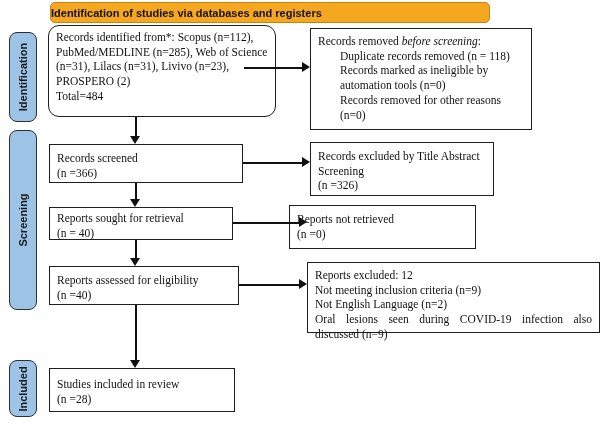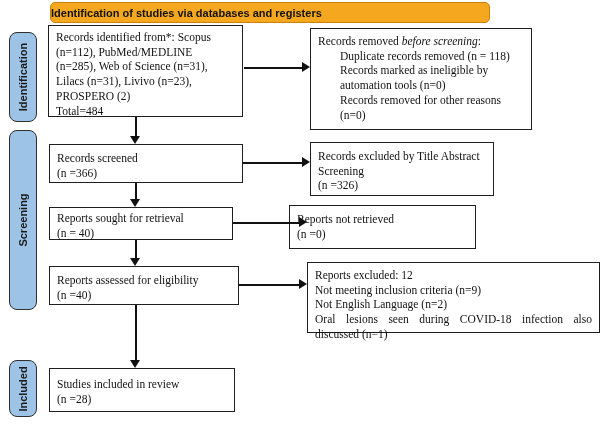--- a/index.html
+++ b/index.html
@@ -26,21 +26,21 @@
     font-family:"Liberation Sans", sans-serif;font-size:11px;font-weight:600;color:#1a1a1a;
   }
   #stage-identification{top:32px;height:90px;}
   #stage-screening{top:130px;height:180px;}
   #stage-included{top:360px;height:57px;}
   
   .fbox{
     position:absolute;background:#fff;border:1.5px solid #1f1f1f;
     box-sizing:border-box;padding:4px 7px;font-size:11.5px;line-height:1.28;
   }
-  #box-identified{left:48px;top:25px;width:195px;height:92px;}
+  #box-identified{left:48px;top:25px;width:228px;height:92px;border-radius:11px;}
   #box-removed{left:310px;top:28px;width:222px;height:102px;padding-top:5px;}
   #box-screened{left:49px;top:144px;width:194px;height:39px;padding-top:6px;}
   #box-excluded-title{left:310px;top:142px;width:184px;height:54px;padding-top:6px;}
   #box-sought{left:49px;top:207px;width:184px;height:33px;padding-top:3px;}
   #box-not-retrieved{left:289px;top:205px;width:187px;height:44px;padding-top:6px;}
   #box-assessed{left:49px;top:266px;width:190px;height:39px;padding-top:6px;}
   #box-reports-excluded{left:307px;top:262px;width:293px;height:71px;padding-top:5px;}
   #box-included{left:49px;top:368px;width:186px;height:44px;padding-top:8px;}
   .total-line{text-align:left;}
   .indent{padding-left:22px;}
@@ -120,21 +120,21 @@
 
   <div class="fbox" id="box-not-retrieved">
     <div>Reports not retrieved</div>
     <div>(n =0)</div>
   </div>
 
   <div class="fbox" id="box-reports-excluded">
     <div>Reports excluded: 12</div>
     <div>Not meeting inclusion criteria (n=9)</div>
     <div>Not English Language (n=2)</div>
-    <div class="justify">Oral lesions seen during COVID-18 infection also discussed (n=1)</div>
+    <div class="justify">Oral lesions seen during COVID-19 infection also discussed (n=9)</div>
   </div>
 
   <div class="aline vline" style="left:135px;top:117px;height:21px;"></div>
   <div class="head-down" style="left:130px;top:136px;"></div>
 
   <div class="aline vline" style="left:135px;top:183px;height:17px;"></div>
   <div class="head-down" style="left:130px;top:199px;"></div>
 
   <div class="aline vline" style="left:135px;top:240px;height:19px;"></div>
   <div class="head-down" style="left:130px;top:258px;"></div>

